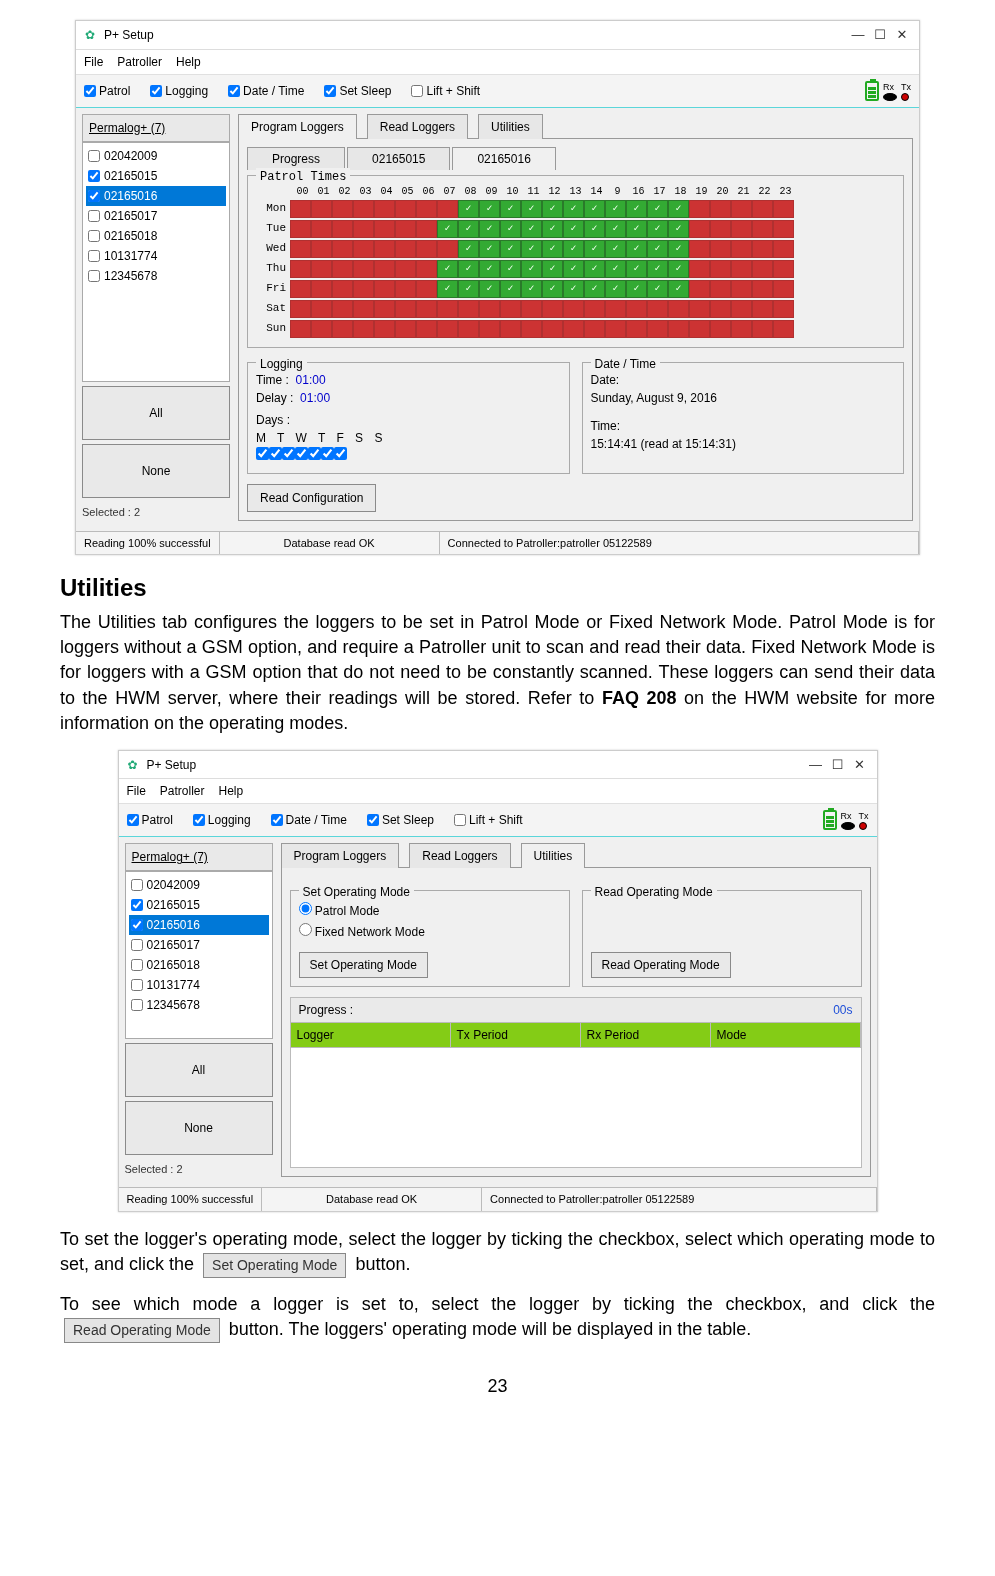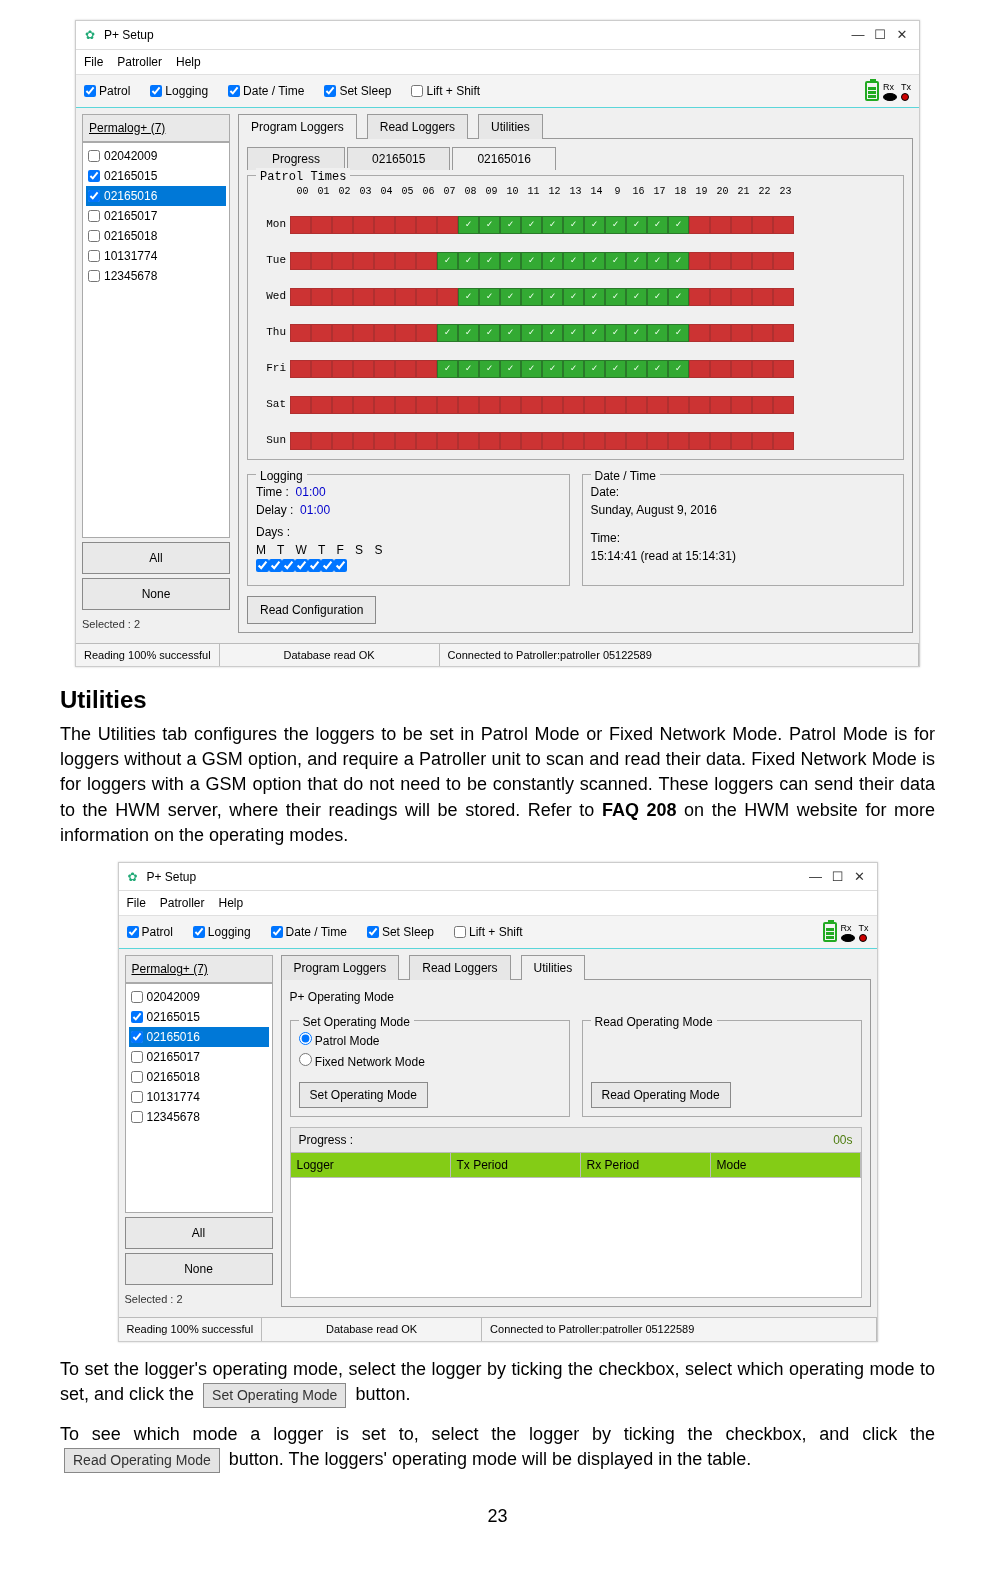--- a/index.html
+++ b/index.html
@@ -100,21 +100,21 @@
     background:#fff;
     flex:1;
     padding:3px;
     font-size:12px;
   }
   .logger-list .row{ display:flex; align-items:center; gap:4px; padding:1px 2px; }
   .logger-list .row.sel{ background:#0078d7; color:#fff; }
   .logger-list input[type=checkbox]{ width:12px; height:12px; }
   .btn{
     border:1px solid #8a8a8a; background:#e9e9e9;
-    padding:6px 0; text-align:center; font-size:12px;
+    padding:17px 0; text-align:center; font-size:12px;
     margin-top:4px;
   }
   .selected-lbl{ font-size:11px; color:#333; margin-top:6px; }
 
   .tab-strip{
     display:flex; gap:10px; font-size:12px;
   }
   .tab{
     border:1px solid #999; border-bottom:none;
     background:#e7e7e7;
@@ -142,21 +142,21 @@
     border:1px solid #aaa; padding:8px; margin-top:6px;
     position:relative; font-size:12px;
   }
   .group-title{
     position:absolute; top:-8px; left:8px;
     background:#f0f0f0; padding:0 4px; font-size:12px;
   }
 
   .hour-hdr{ display:flex; margin-left:36px; font-size:10px; color:#000;}
   .hour-hdr span{ width:21px; text-align:center; }
-  .pt-row{ display:flex; align-items:center; height:20px;margin-top:16px; }
+  .pt-row{ display:flex; align-items:center; height:20px; }
   .pt-row .day{ width:34px; font-size:11px; text-align:right; padding-right:4px; }
   .pt-cell{
     width:21px; height:18px; border:1px solid #b03030;
     background:#c33; display:flex; align-items:center; justify-content:center;
     color:#7f2; font-size:11px;
   }
   .pt-cell.on{ background:#3a3; border-color:#2a7a2a; }
   .pt-cell.on::after{ content:"✓"; color:#eaffea; font-size:10px; }
 
   .two-col{ display:flex; gap:12px; margin-top:8px;}
@@ -195,21 +195,21 @@
   .pagenum{ text-align:center; font-size:18px; margin-top:30px; }
 
   
   .util-body{ min-height:330px; }
   .progress-hdr{
     display:flex; justify-content:space-between;
     background:#eaeaea; border:1px solid #bbb;
     border-bottom:none;
     padding:3px 8px; font-size:12px; margin-top:10px;
   }
-  .progress-hdr .time{ color:#4d7c0f; }
+  .progress-hdr .time{ color:#1d4ed8; }
   .col-headers{
     display:flex; background:#84cc16; border:1px solid #bbb; font-size:12px;
   }
   .col-headers > div{ padding:3px 6px; border-right:1px solid #bbb; }
   .col-headers .c1{ width:160px;} .col-headers .c2{ width:130px;}
   .col-headers .c3{ width:130px;} .col-headers .c4{ flex:1;}
   .progress-body{
     height:120px; border:1px solid #bbb; border-top:none; background:#fff;
   }
   .radio{ display:block; margin:3px 0; }
@@ -673,21 +673,20 @@
       <div class="selected-lbl">Selected : 2</div>
     </div>
 
     <div class="main-col">
       <div class="tab-strip">
         <div class="tab">Program Loggers</div>
         <div class="tab">Read Loggers</div>
         <div class="tab active">Utilities</div>
       </div>
       <div class="tab-body">
-        <div>P+ Operating Mode</div>
 
         <div class="two-col">
           <div class="group">
             <span class="group-title">Set Operating Mode</span>
             <label class="radio"><input type="radio" checked="" style=""> <span>Patrol Mode</span></label>
             <label class="radio"><input type="radio" style=""> <span>Fixed Network Mode</span></label>
             <div class="btn" style="display:inline-block; padding:3px 10px; margin-top:8px">Set Operating Mode</div>
           </div>
           <div class="group" style="display:flex; align-items:flex-end;">
             <span class="group-title">Read Operating Mode</span>

